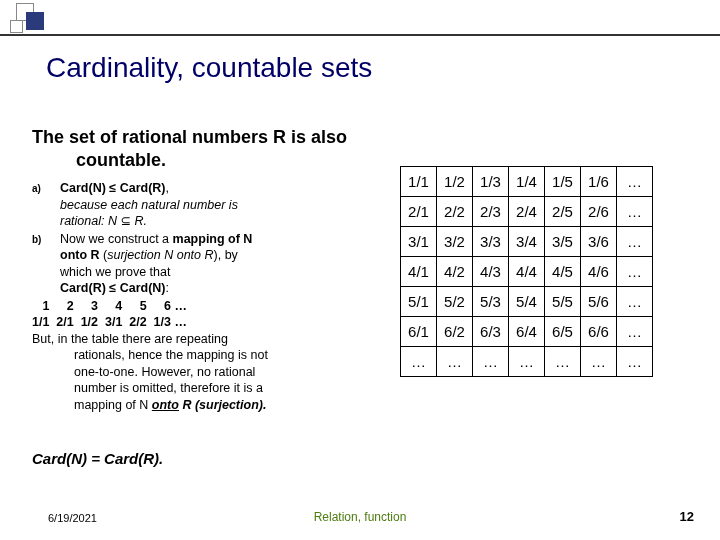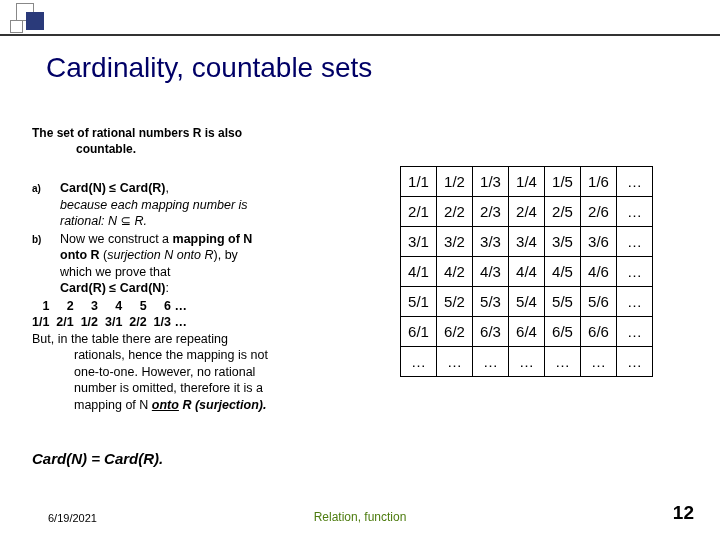--- a/index.html
+++ b/index.html
@@ -29,21 +29,21 @@
     top: 52px;
     left: 46px;
     font-size: 28px;
     color: #000066;
     font-weight: normal;
   }
   .subtitle {
     position: absolute;
     top: 126px;
     left: 32px;
-    font-size: 12px;
+    font-size: 18px;
     font-weight: bold;
     color: #000;
     line-height: 1.3;
   }
   .body-left {
     position: absolute;
     top: 180px;
     left: 32px;
     width: 350px;
     font-size: 12.5px;
@@ -90,21 +90,21 @@
     bottom: 16px;
     left: 50%;
     transform: translateX(-50%);
     font-size: 12px;
     color: #4d7c0f;
   }
   .footer-page {
     position: absolute;
     bottom: 16px;
     right: 26px;
-    font-size: 19px;
+    font-size: 13px;
     font-weight: bold;
   }
   .seq-row { margin-left: 0; white-space: pre; font-family: Arial; font-weight: bold; }
 </style>
 </head>
 <body>
 
 <div class="top-bar">
   <div class="top-square" style="top:3px;left:16px"></div>
   <div class="top-square blue" style="top:12px;left:26px"></div>
@@ -116,21 +116,21 @@
 <div class="subtitle">
   <span>The set of rational numbers R is also</span><br>
   <span style="margin-left:44px">countable.</span>
 </div>
 
 <div class="body-left">
   <div class="bullet-row">
     <div class="bullet-mark letter">a)</div>
     <div class="bullet-text">
       <b><span>Card(N) </span><span>≤</span><span> Card(R)</span></b><span>,</span><br>
-      <i><span>because each mapping number is</span><br>
+      <i><span>because each natural number is</span><br>
       <span>rational: N </span></i><span>⊆</span><i><span> R.</span></i>
     </div>
   </div>
   <div class="bullet-row">
     <div class="bullet-mark letter">b)</div>
     <div class="bullet-text">
       <span>Now we construct a </span><b><span>mapping of N</span><br>
       <span>onto R</span></b><span> (</span><i><span>surjection N onto R</span></i><span>), by</span><br>
       <span>which we prove that</span><br>
       <b><span>Card(R) </span><span>≤</span><span> Card(N)</span></b><span>:</span>

